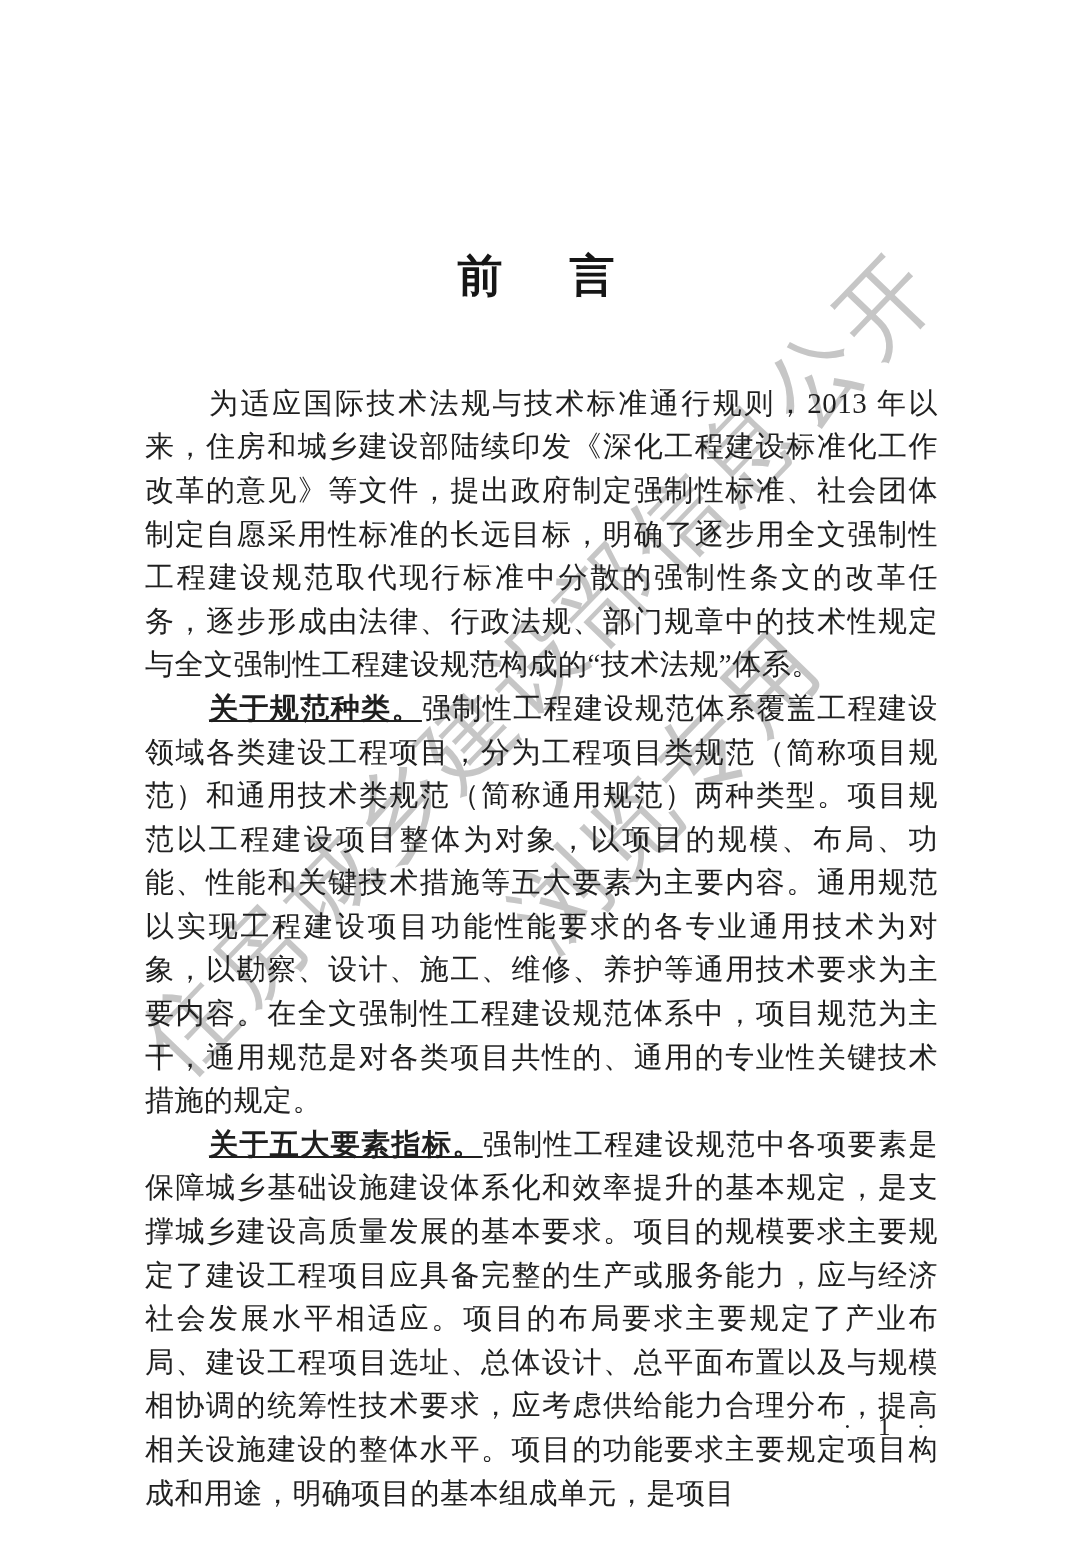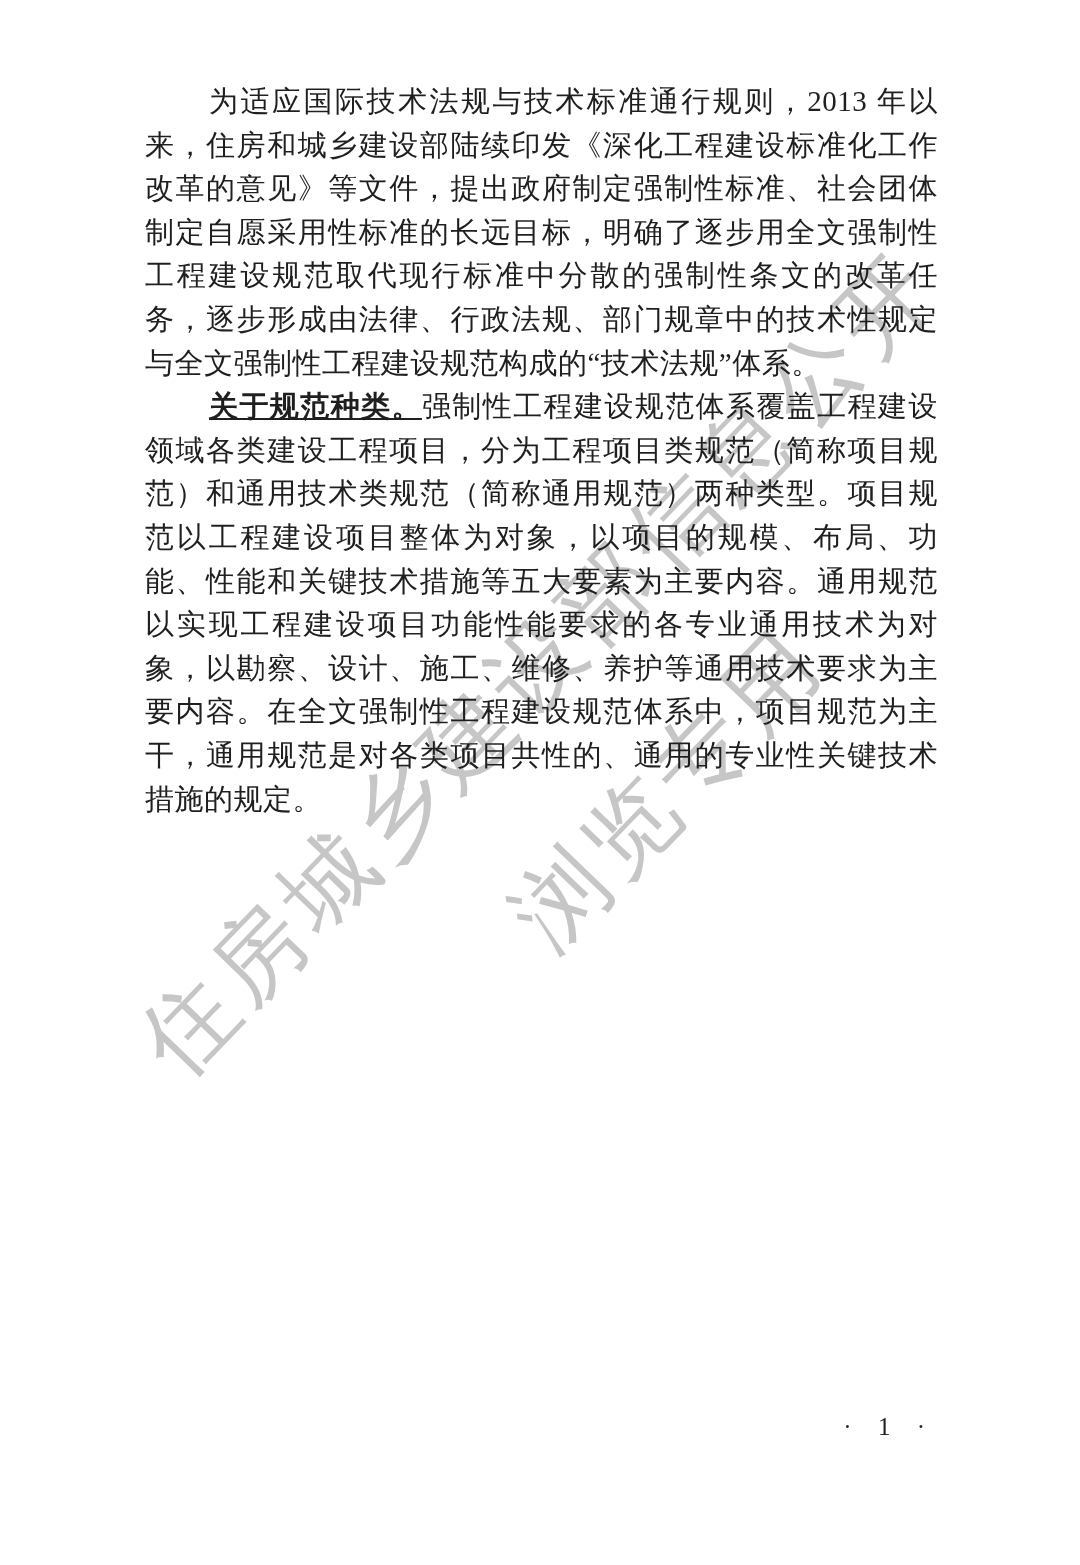--- a/index.html
+++ b/index.html
@@ -89,22 +89,24 @@
 <body>
 
 <div class="page">
 
   <div class="watermark" aria-hidden="true">
     <div class="wm-line">住房城乡建设部信息公开</div>
     <div class="wm-line">浏览专用</div>
   </div>
 
   <div class="content">
+    <h1 class="title">前　言</h1>
 
     <p class="para para-first"><span class="lead"></span><span>为适应国际技术法规与技术标准通行规则，2013 年以来，住房和城乡建设部陆续印发《深化工程建设标准化工作改革的意见》等文件，提出政府制定强制性标准、社会团体制定自愿采用性标准的长远目标，明确了逐步用全文强制性工程建设规范取代现行标准中分散的强制性条文的改革任务，逐步形成由法律、行政法规、部门规章中的技术性规定与全文强制性工程建设规范构成的“技术法规”体系。</span></p>
 
     <p class="para"><span class="lead">关于规范种类。</span><span>强制性工程建设规范体系覆盖工程建设领域各类建设工程项目，分为工程项目类规范（简称项目规范）和通用技术类规范（简称通用规范）两种类型。项目规范以工程建设项目整体为对象，以项目的规模、布局、功能、性能和关键技术措施等五大要素为主要内容。通用规范以实现工程建设项目功能性能要求的各专业通用技术为对象，以勘察、设计、施工、维修、养护等通用技术要求为主要内容。在全文强制性工程建设规范体系中，项目规范为主干，通用规范是对各类项目共性的、通用的专业性关键技术措施的规定。</span></p>
 
+    <p class="para"><span class="lead">关于五大要素指标。</span><span>强制性工程建设规范中各项要素是保障城乡基础设施建设体系化和效率提升的基本规定，是支撑城乡建设高质量发展的基本要求。项目的规模要求主要规定了建设工程项目应具备完整的生产或服务能力，应与经济社会发展水平相适应。项目的布局要求主要规定了产业布局、建设工程项目选址、总体设计、总平面布置以及与规模相协调的统筹性技术要求，应考虑供给能力合理分布，提高相关设施建设的整体水平。项目的功能要求主要规定项目构成和用途，明确项目的基本组成单元，是项目</span></p>
   </div>
 
   <div class="page-number">· 1 ·</div>
 
 </div>
 
 </body></html>

